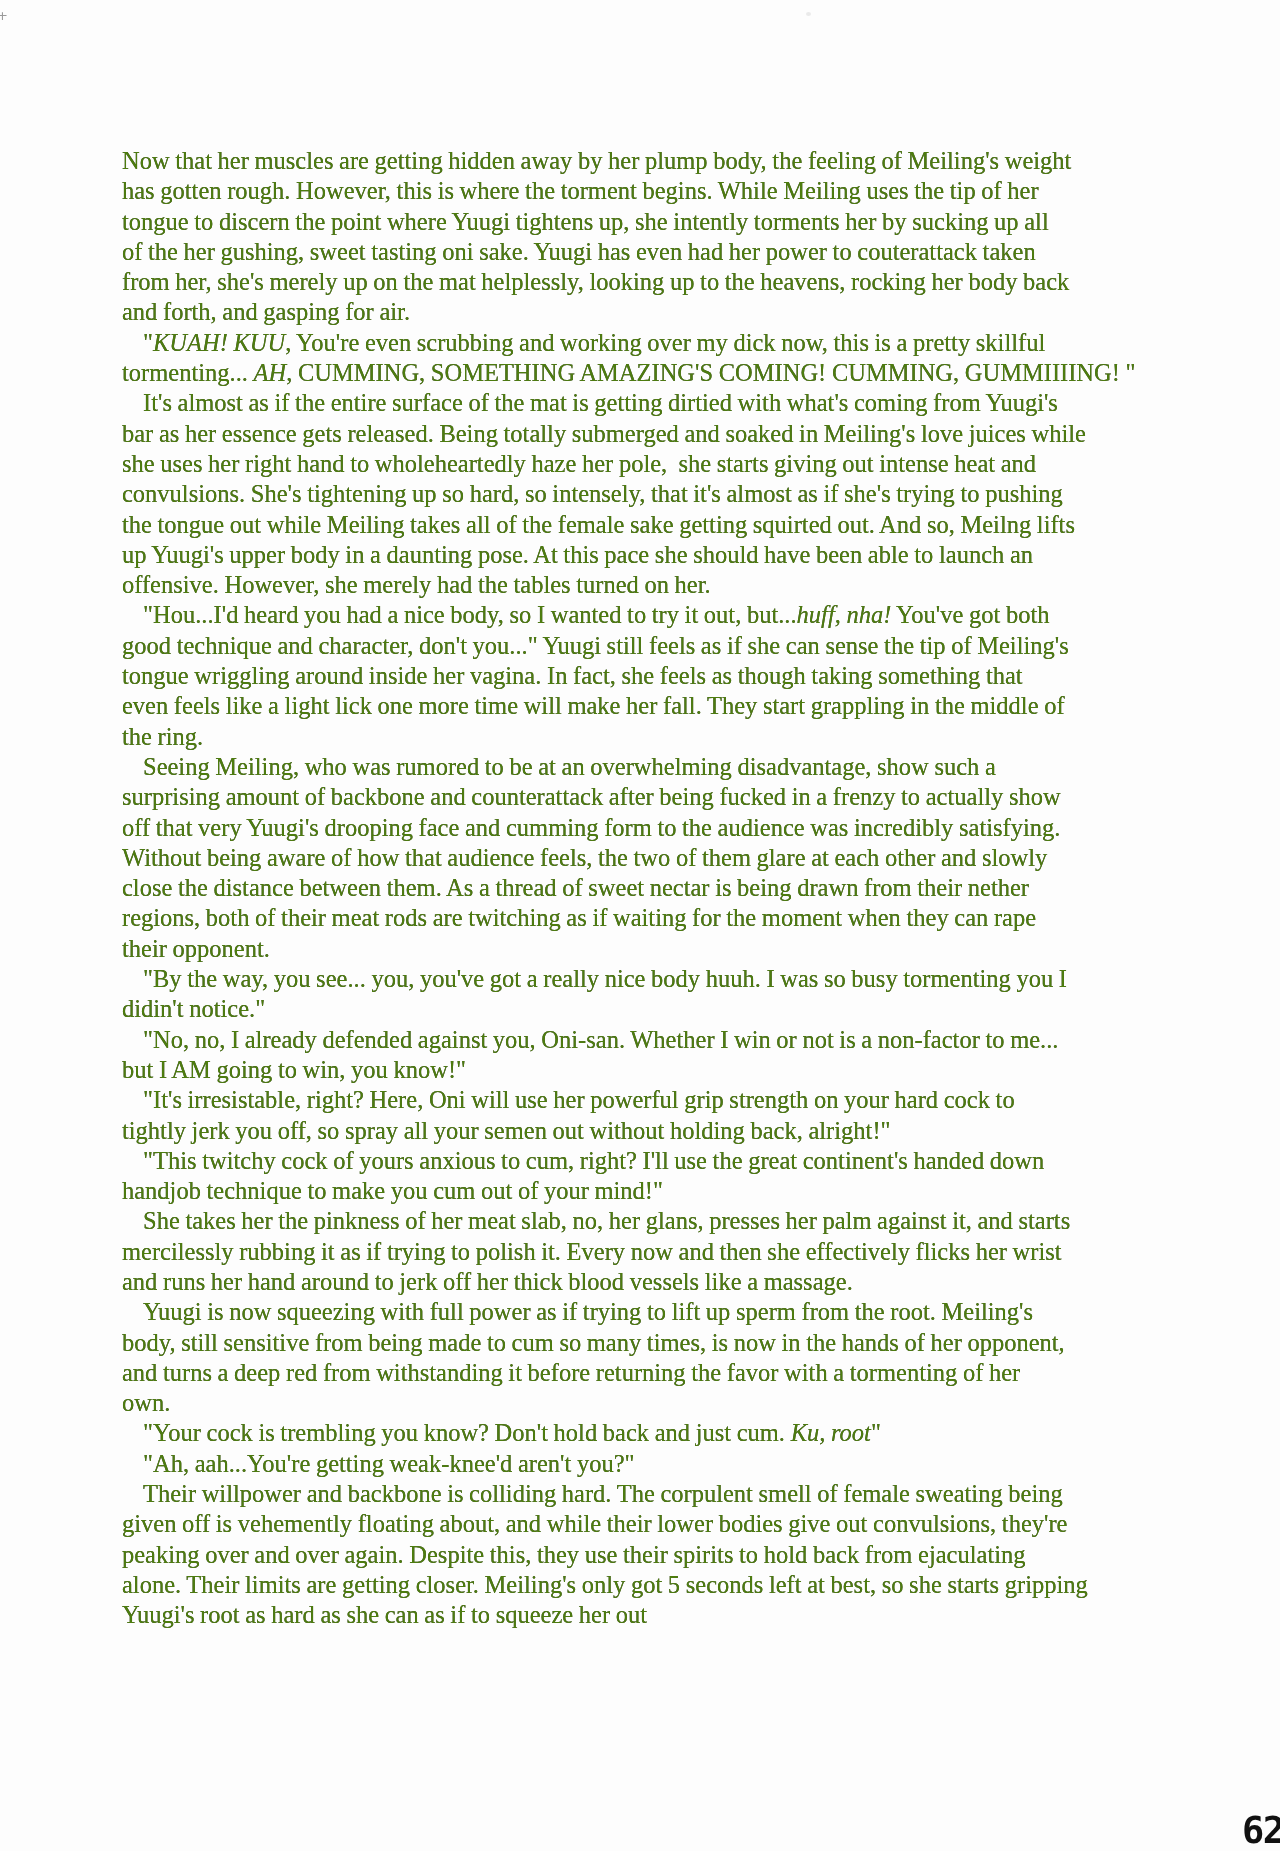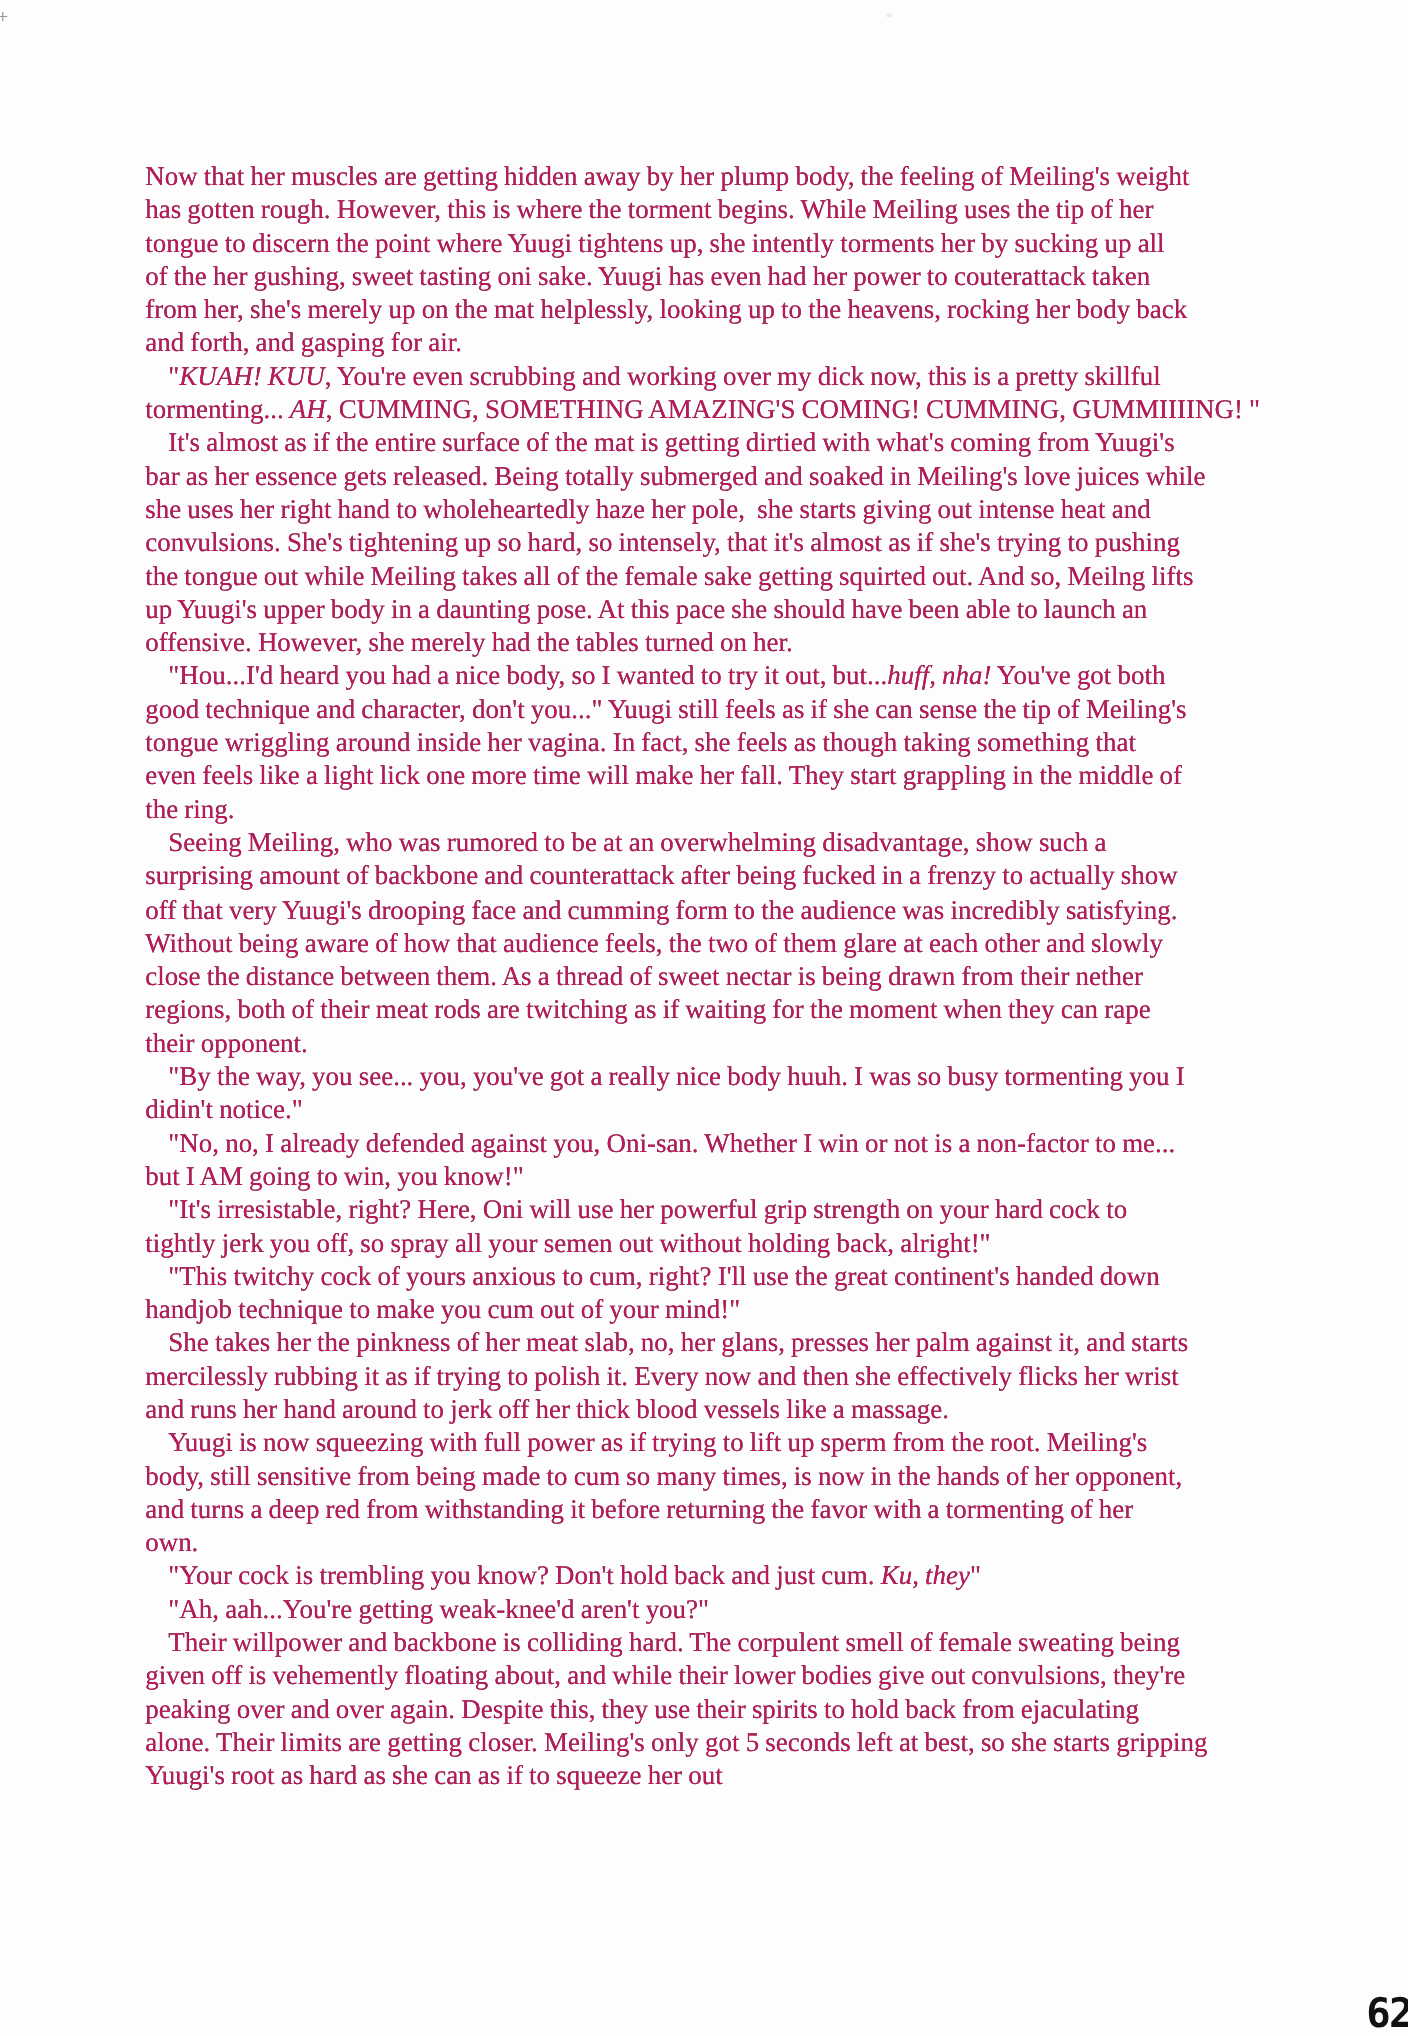--- a/index.html
+++ b/index.html
@@ -30,27 +30,27 @@
     left: 806px;
     top: 12px;
     width: 5px;
     height: 4px;
     background: #d8d8d8;
     border-radius: 50%;
     opacity: .5;
   }
   .text-block {
     position: absolute;
-    left: 132px;
+    left: 122px;
     top: 146px;
     width: 1044px;
     font-family: "Liberation Serif", serif;
     font-size: 24.5px;
     line-height: 30.3px;
-    color: #be185d;
+    color: #4d7c0f;
     text-shadow: 0 0 0.6px rgba(52,50,48,0.9);
     word-spacing: -0.5px;
   }
   .para {
     margin: 0;
     white-space: nowrap;
   }
   .para.indent {
     text-indent: 21px;
   }
@@ -78,19 +78,19 @@
       <p class="para indent">"<i>KUAH! KUU</i>, You're even scrubbing and working over my dick now, this is a pretty skillful<br>tormenting... <i>AH</i>, CUMMING, SOMETHING AMAZING'S COMING! CUMMING, GUMMIIIING! "</p>
       <p class="para indent">It's almost as if the entire surface of the mat is getting dirtied with what's coming from Yuugi's<br>bar as her essence gets released. Being totally submerged and soaked in Meiling's love juices while<br>she uses her right hand to wholeheartedly haze her pole,&nbsp; she starts giving out intense heat and<br>convulsions. She's tightening up so hard, so intensely, that it's almost as if she's trying to pushing<br>the tongue out while Meiling takes all of the female sake getting squirted out. And so, Meilng lifts<br>up Yuugi's upper body in a daunting pose. At this pace she should have been able to launch an<br>offensive. However, she merely had the tables turned on her.</p>
       <p class="para indent">"Hou...I'd heard you had a nice body, so I wanted to try it out, but...<i>huff, nha!</i> You've got both<br>good technique and character, don't you..." Yuugi still feels as if she can sense the tip of Meiling's<br>tongue wriggling around inside her vagina. In fact, she feels as though taking something that<br>even feels like a light lick one more time will make her fall. They start grappling in the middle of<br>the ring.</p>
       <p class="para indent">Seeing Meiling, who was rumored to be at an overwhelming disadvantage, show such a<br>surprising amount of backbone and counterattack after being fucked in a frenzy to actually show<br>off that very Yuugi's drooping face and cumming form to the audience was incredibly satisfying.<br>Without being aware of how that audience feels, the two of them glare at each other and slowly<br>close the distance between them. As a thread of sweet nectar is being drawn from their nether<br>regions, both of their meat rods are twitching as if waiting for the moment when they can rape<br>their opponent.</p>
       <p class="para indent">"By the way, you see... you, you've got a really nice body huuh. I was so busy tormenting you I<br>didin't notice."</p>
       <p class="para indent">"No, no, I already defended against you, Oni-san. Whether I win or not is a non-factor to me...<br>but I AM going to win, you know!"</p>
       <p class="para indent">"It's irresistable, right? Here, Oni will use her powerful grip strength on your hard cock to<br>tightly jerk you off, so spray all your semen out without holding back, alright!"</p>
       <p class="para indent">"This twitchy cock of yours anxious to cum, right? I'll use the great continent's handed down<br>handjob technique to make you cum out of your mind!"</p>
       <p class="para indent">She takes her the pinkness of her meat slab, no, her glans, presses her palm against it, and starts<br>mercilessly rubbing it as if trying to polish it. Every now and then she effectively flicks her wrist<br>and runs her hand around to jerk off her thick blood vessels like a massage.</p>
       <p class="para indent">Yuugi is now squeezing with full power as if trying to lift up sperm from the root. Meiling's<br>body, still sensitive from being made to cum so many times, is now in the hands of her opponent,<br>and turns a deep red from withstanding it before returning the favor with a tormenting of her<br>own.</p>
-      <p class="para indent">"Your cock is trembling you know? Don't hold back and just cum. <i>Ku, they</i>"</p>
+      <p class="para indent">"Your cock is trembling you know? Don't hold back and just cum. <i>Ku, root</i>"</p>
       <p class="para indent">"Ah, aah...You're getting weak-knee'd aren't you?"</p>
       <p class="para indent">Their willpower and backbone is colliding hard. The corpulent smell of female sweating being<br>given off is vehemently floating about, and while their lower bodies give out convulsions, they're<br>peaking over and over again. Despite this, they use their spirits to hold back from ejaculating<br>alone. Their limits are getting closer. Meiling's only got 5 seconds left at best, so she starts gripping<br>Yuugi's root as hard as she can as if to squeeze her out</p>
     </div>
 
   <div class="page-number">62</div>
 </div>
 
 </body></html>

